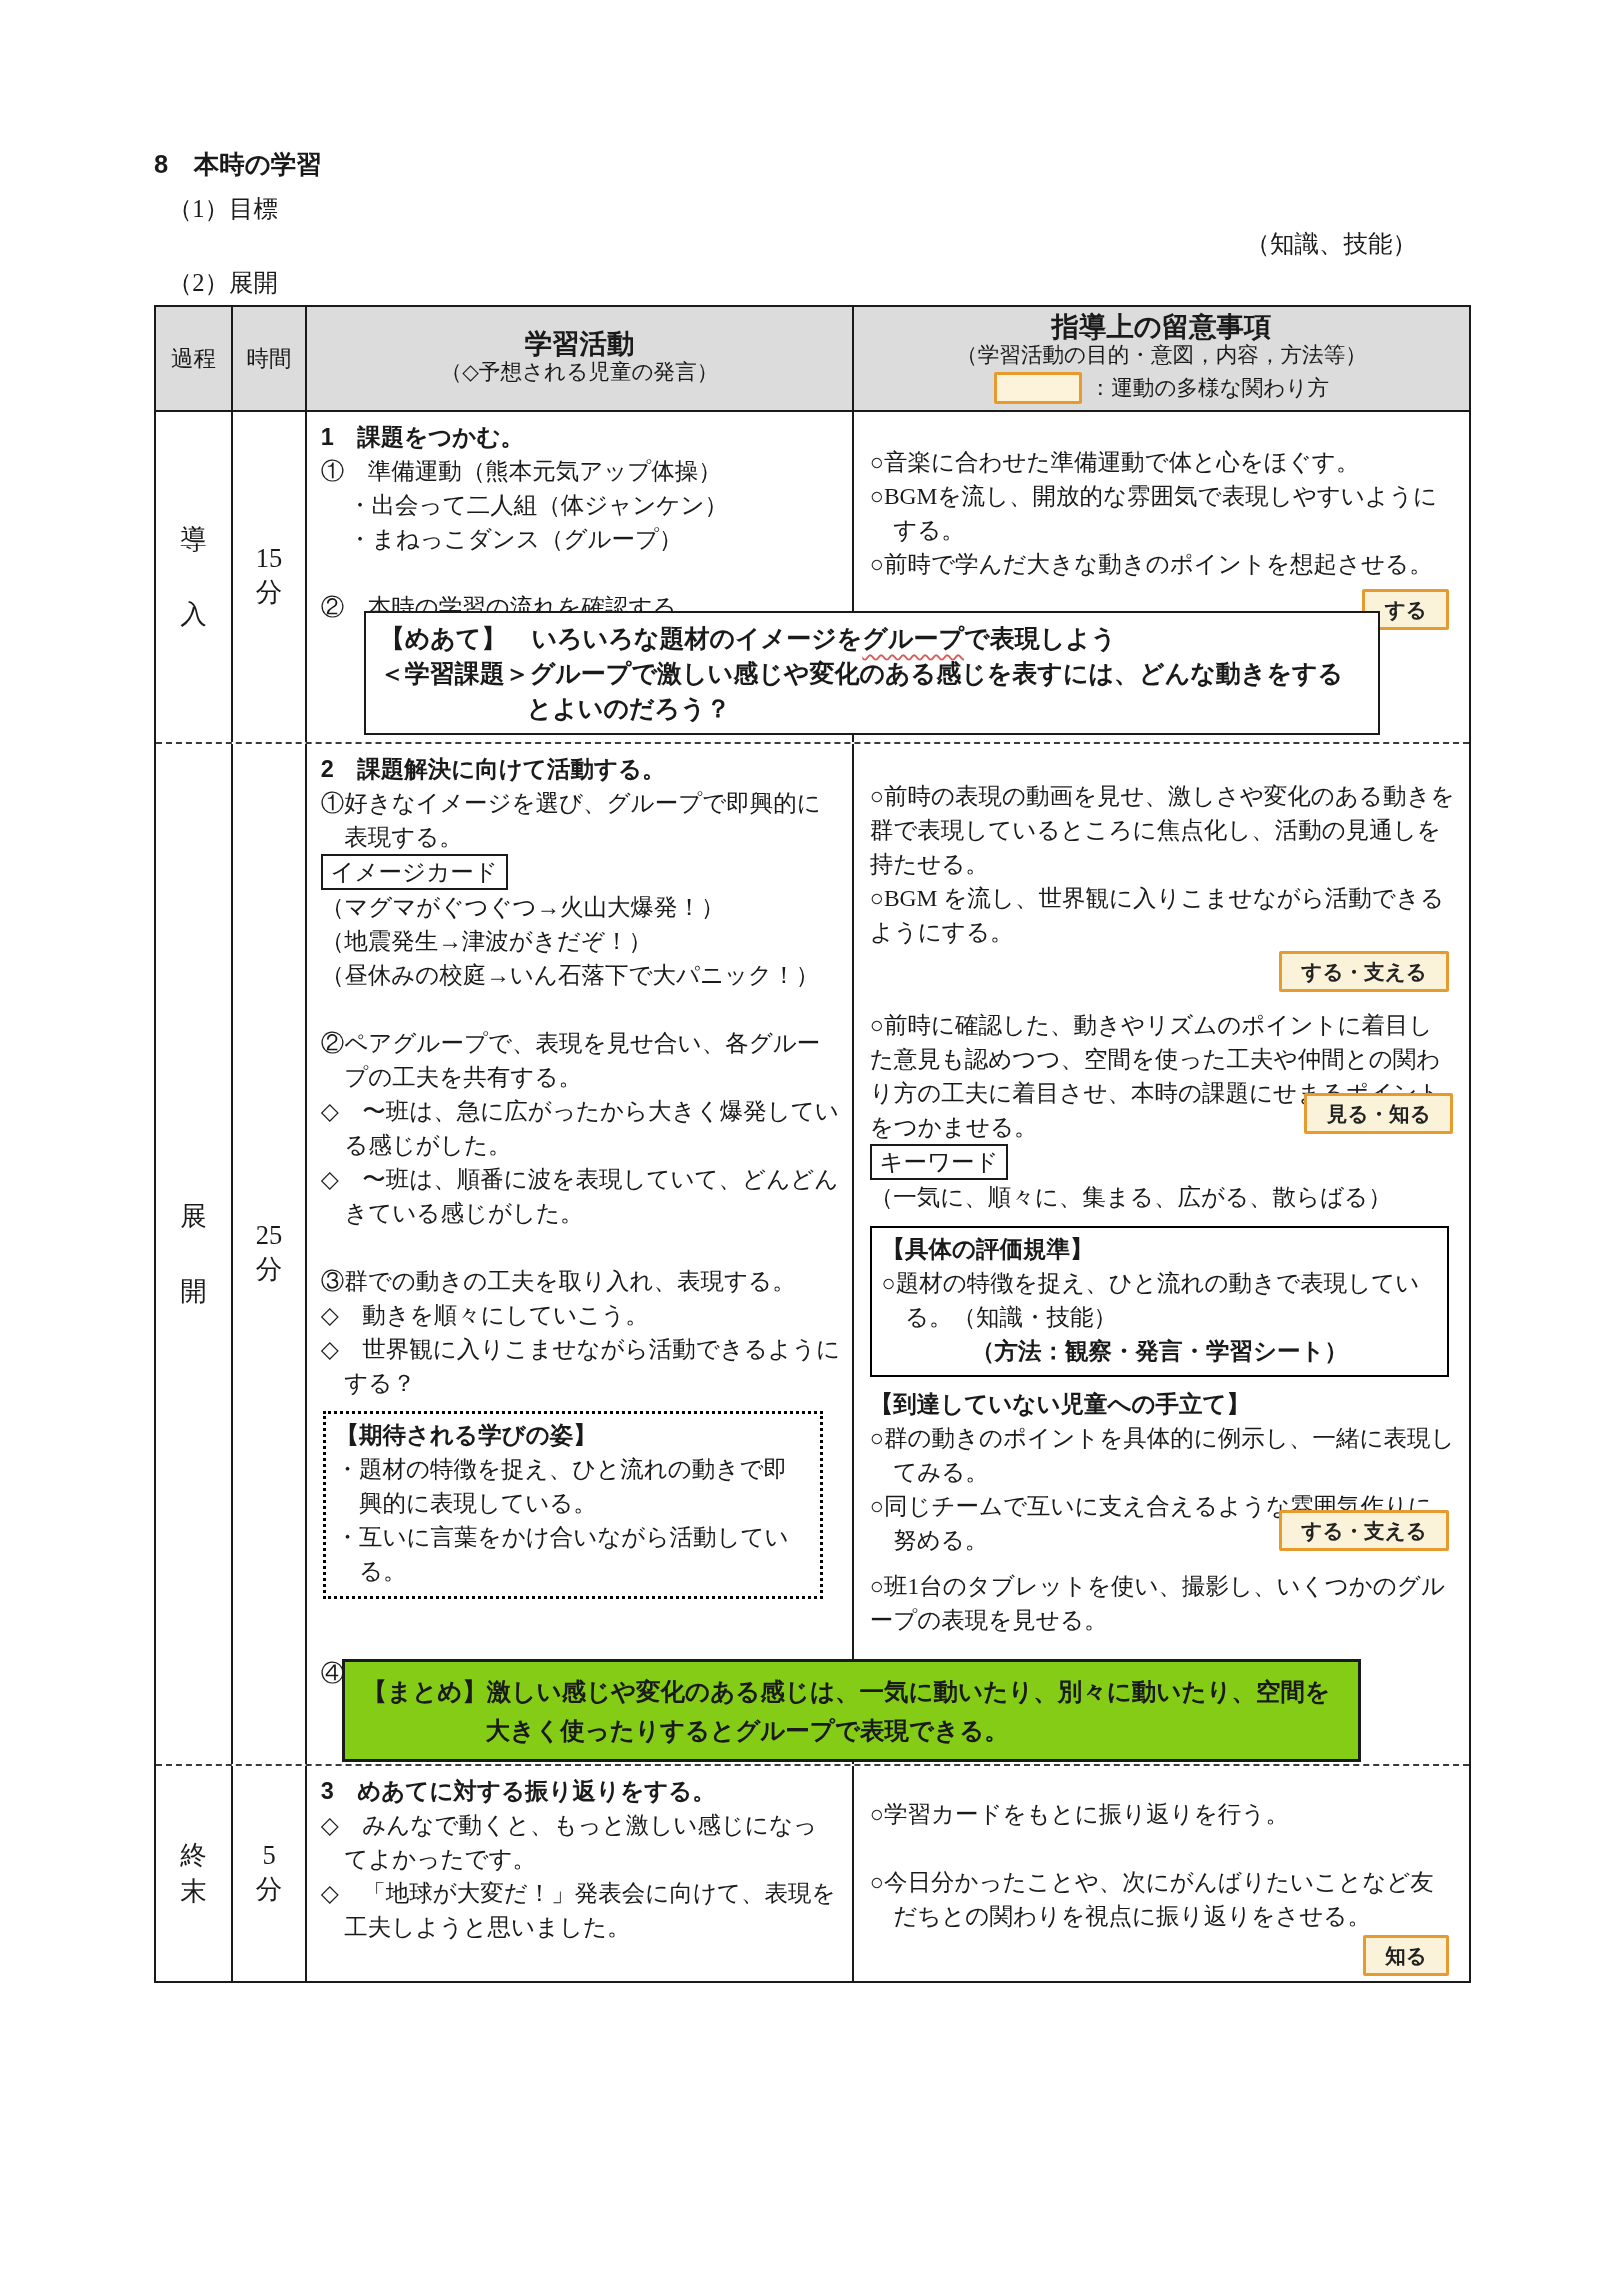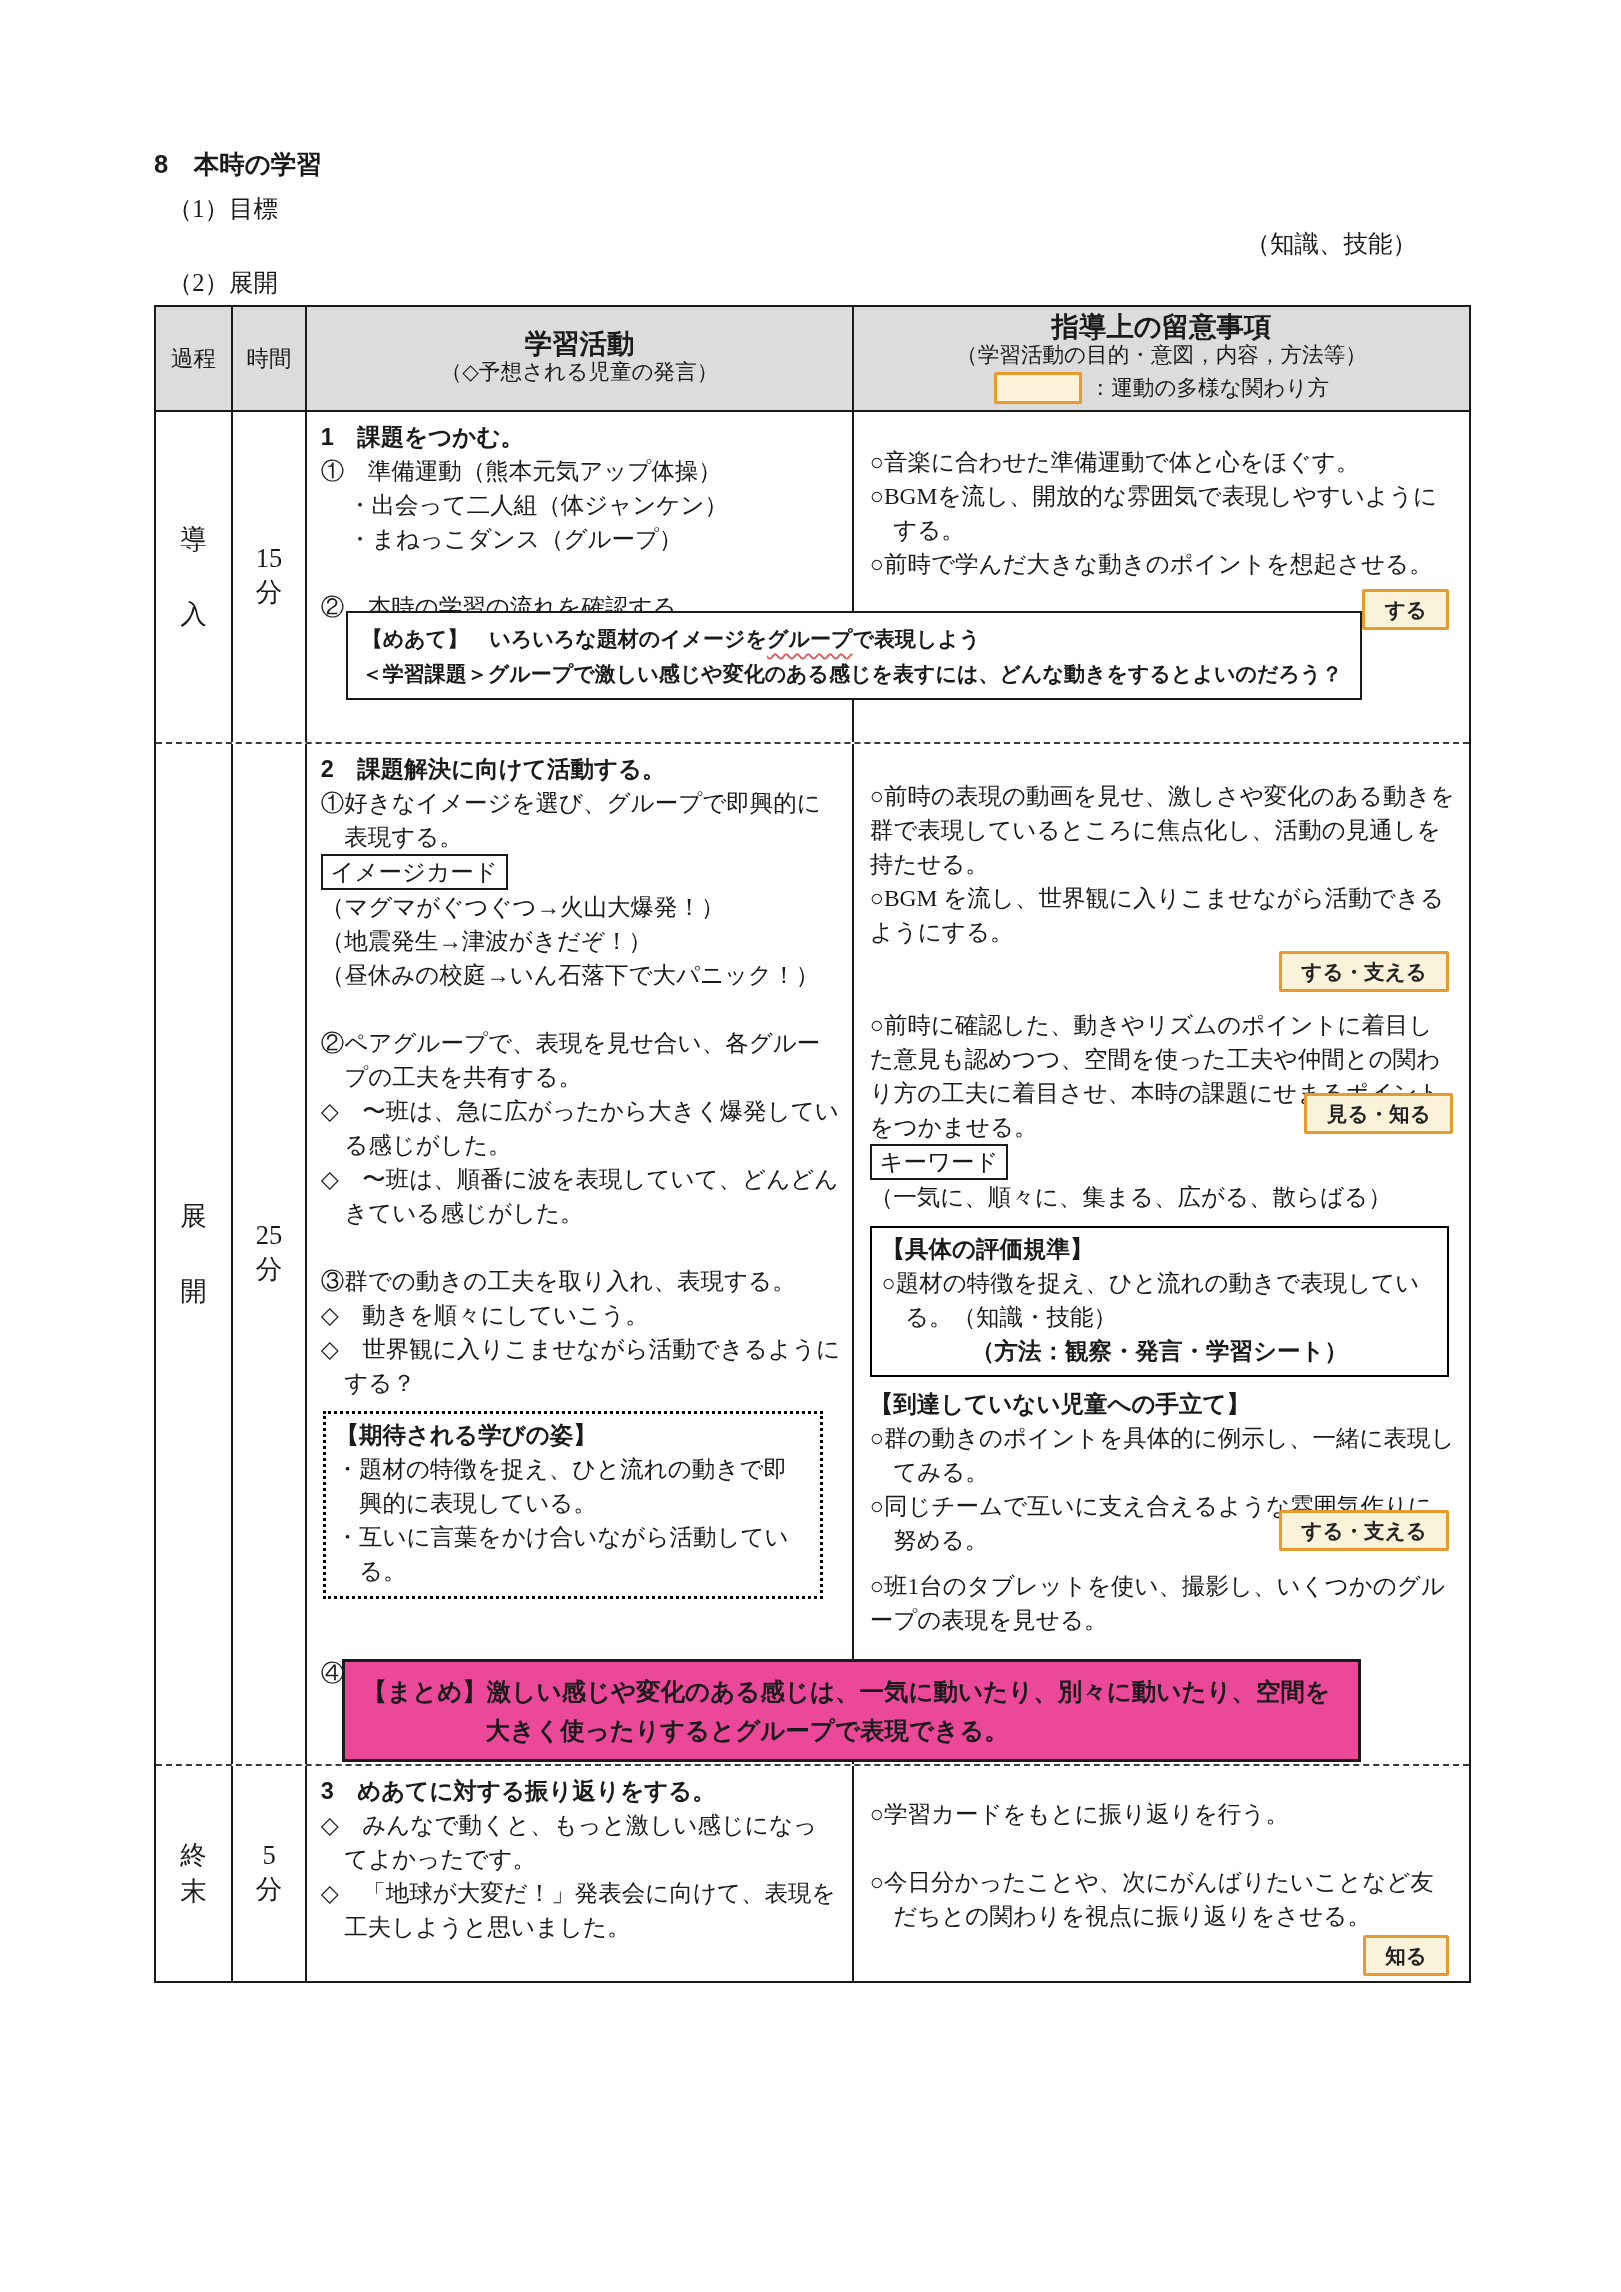--- a/index.html
+++ b/index.html
@@ -41,28 +41,28 @@
   .blank{height:34px;}
   .head-line{font-family:"Liberation Sans","DejaVu Sans",sans-serif;font-weight:bold;}
   .inline-box{display:inline-block;border:2px solid #1a1a1a;padding:0 7.8px;line-height:32px;}
   
   .tag{display:inline-block;border:3.9px solid #E79A2E;background:#FBF2DA;border-radius:2px;
        font-family:"Liberation Sans","DejaVu Sans",sans-serif;font-weight:bold;font-size:20.6px;
        color:#222;padding:5.9px 19.6px;line-height:23.5px;}
   .tag-row{text-align:right;padding-right:5.9px;}
   .mt-neg{margin-top:-47px;}
   
-  .aim-box{position:absolute;left:190px;top:199px;width:1016px;box-sizing:border-box;
+  .aim-box{position:absolute;left:208px;top:199px;width:1016px;box-sizing:border-box;
            border:2.9px solid #1a1a1a;background:#fff;z-index:2;padding:7.8px 13.7px;
-           font-size:21px;line-height:35px;font-weight:bold;
+           font-size:25px;line-height:35px;font-weight:bold;
            font-family:"Liberation Sans","DejaVu Sans",sans-serif;}
   .aim-l2{padding-left:147px;text-indent:-147px;}
   .wavy{text-decoration:underline wavy #d65b5b 2px;text-underline-offset:6.9px;}
   .summary-box{position:absolute;left:186px;top:915px;width:1019px;box-sizing:border-box;
-           border:3.9px solid #1a1a1a;background:#ec4899;z-index:2;padding:9.8px 17.6px;
+           border:3.9px solid #1a1a1a;background:#84cc16;z-index:2;padding:9.8px 17.6px;
            font-size:24.5px;line-height:39px;font-weight:bold;
            font-family:"Liberation Sans","DejaVu Sans",sans-serif;}
   .summary-box p{padding-left:123px;text-indent:-123px;}
   
   .dotted-box{border:3.9px dotted #000;margin:11.8px 17.6px 0 2px;padding:3.9px 9.8px 7.8px 9.8px;}
   .eval-box{border:2.9px solid #000;margin:11.8px 5.9px 9.8px 0;padding:3.9px 9.8px 7.8px 9.8px;}
   .eval-method{text-align:center;font-family:"Liberation Sans","DejaVu Sans",sans-serif;font-weight:bold;}
   .keyword-wrap{position:relative;}
   .keyword-tag{position:absolute;right:2px;top:-51px;}
   

